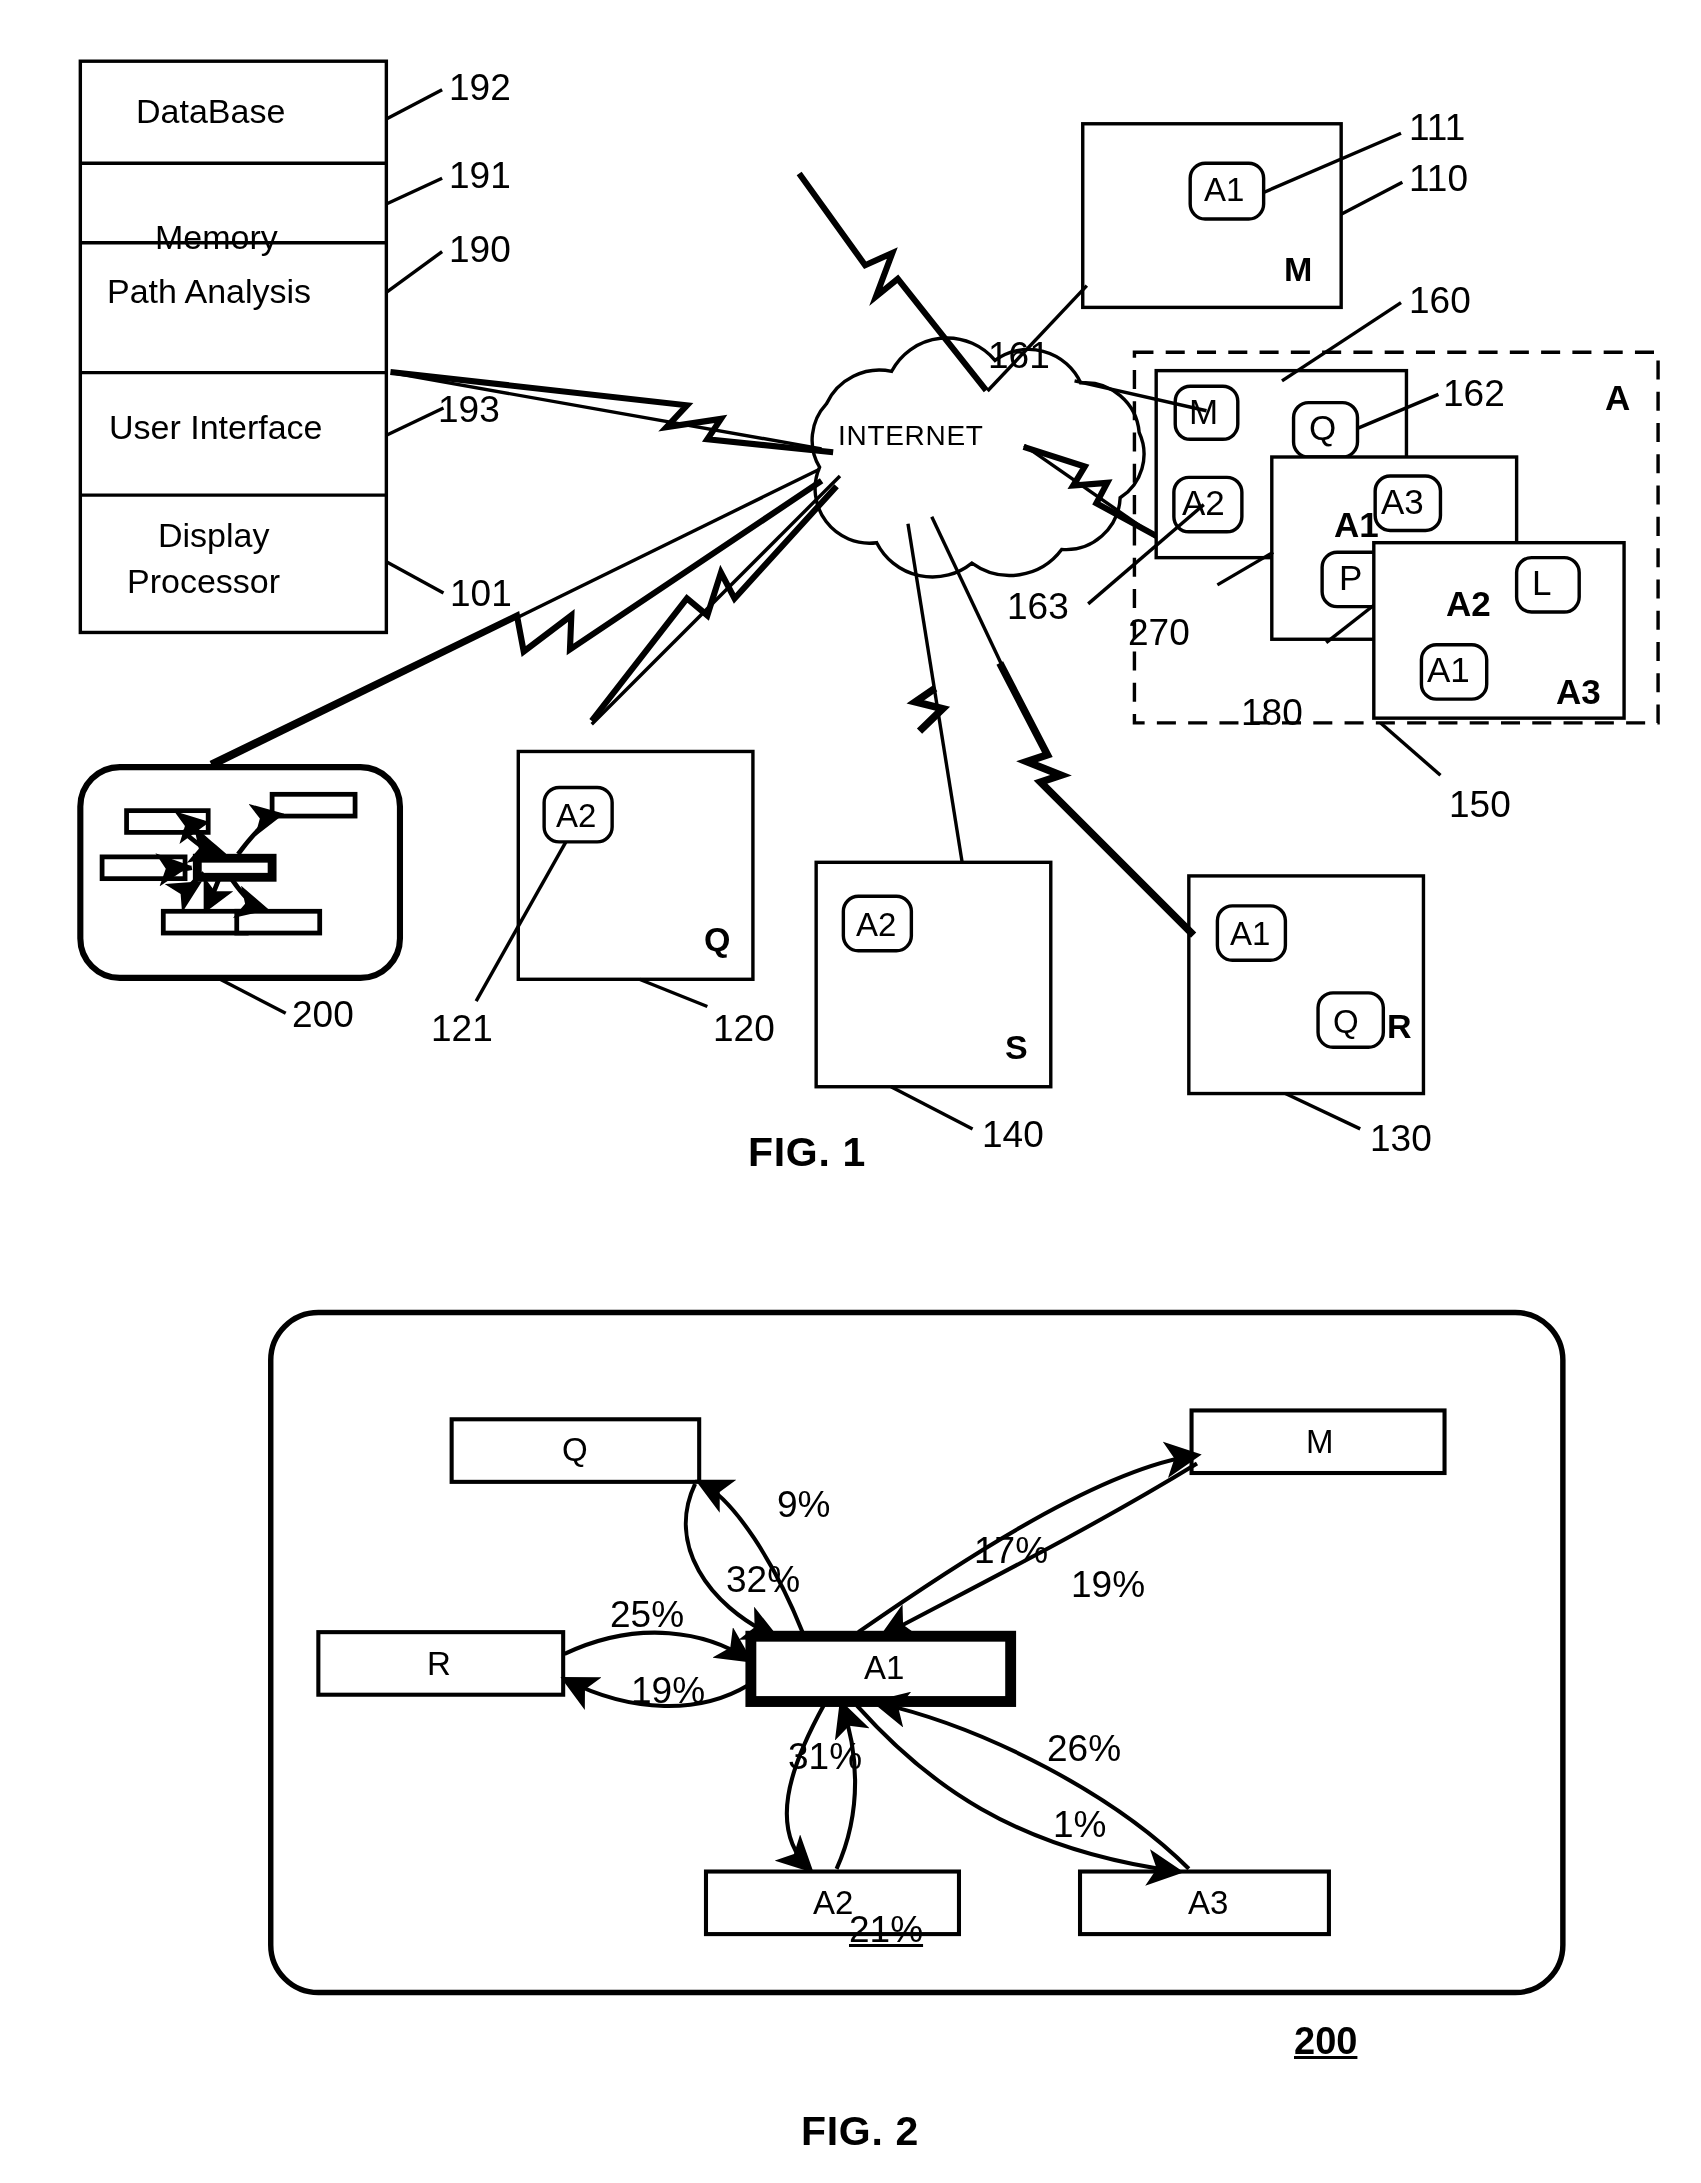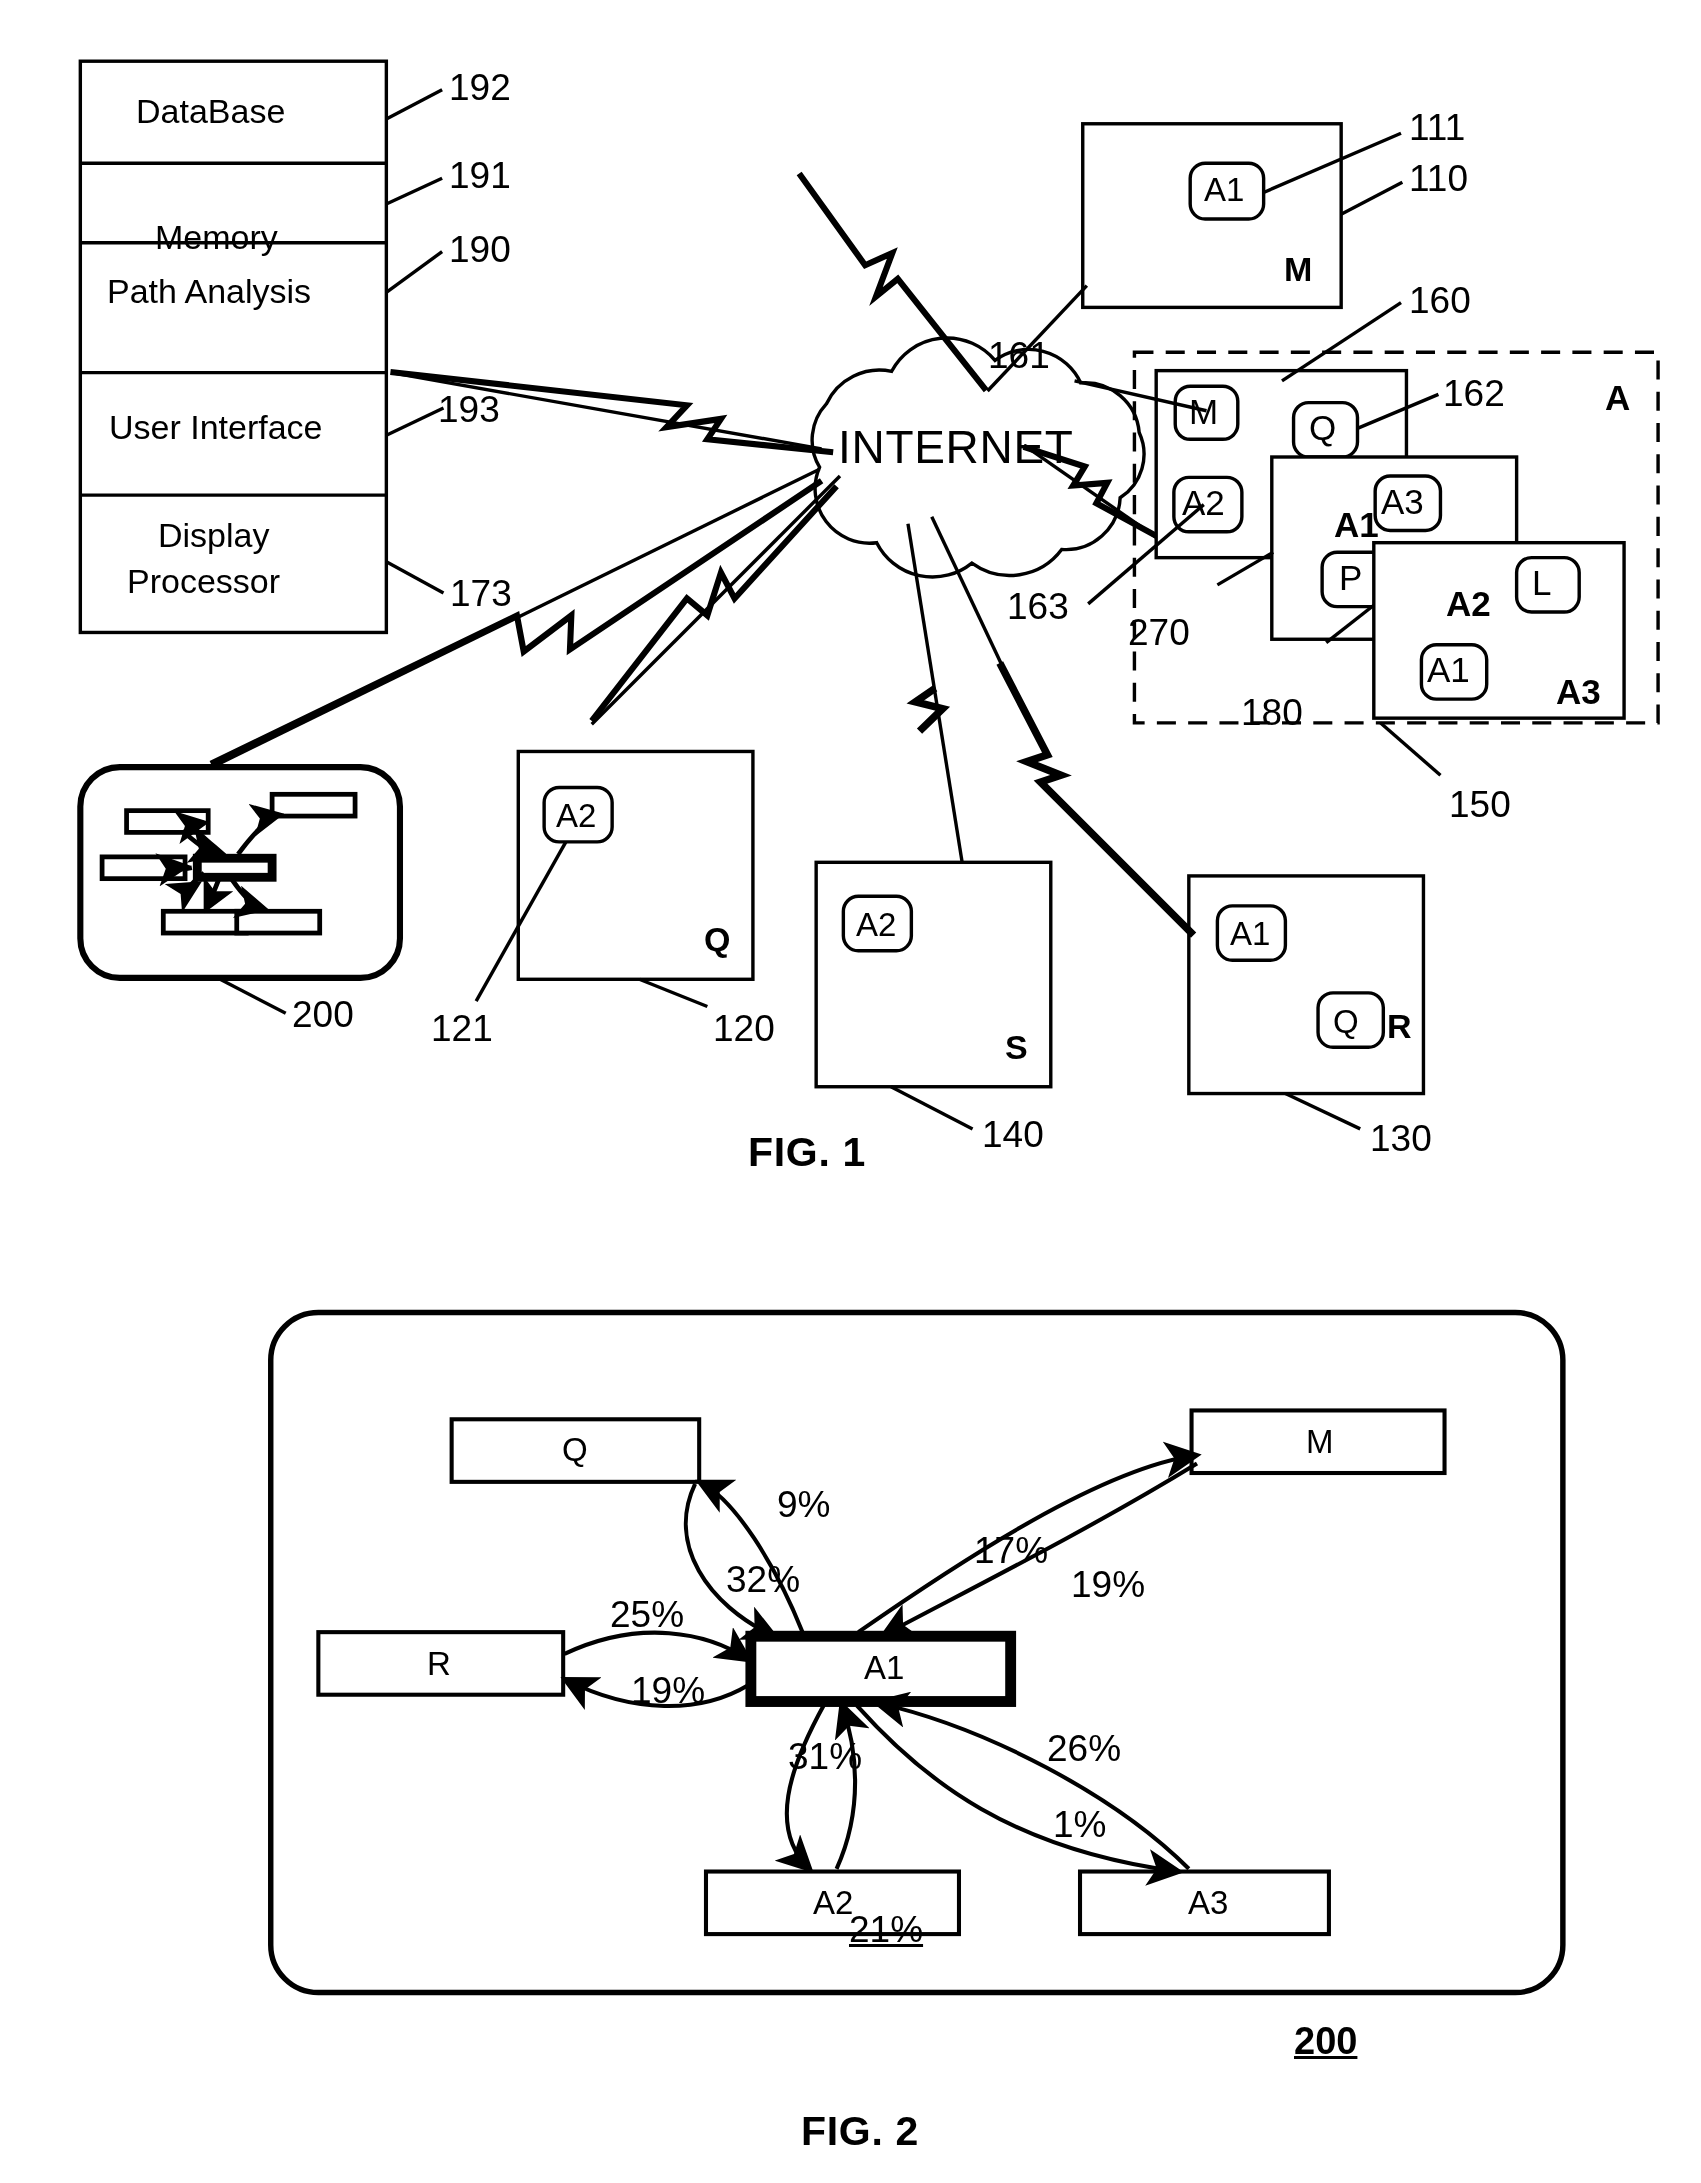--- a/index.html
+++ b/index.html
@@ -8,21 +8,21 @@
     font-family:"Liberation Sans", sans-serif;color:#000;
   }
   .fig{position:absolute;left:0;top:0;width:1423px;height:2183px;}
   svg{position:absolute;left:0;top:0;width:1701px;height:2183px;overflow:visible;}
 
   
   .lbl{position:absolute;white-space:nowrap;}
   .num{font-size:37px;letter-spacing:0px;}
   .boxtxt{font-size:34px;}
   .boxtxt-b{font-size:34px;font-weight:bold;}
-  .cloudtxt{font-size:46px;letter-spacing:0.7px;}
+  .cloudtxt{font-size:28px;letter-spacing:0.7px;}
   .nodetxt{font-size:33px;}
   .pct{font-size:37px;}
   .figcap{font-size:41px;font-weight:bold;letter-spacing:0.7px;}
   .reftag{font-size:38px;font-weight:bold;text-decoration:underline;}
   .tiletxt{font-size:35px;}
   .tiletxt-b{font-size:35px;font-weight:bold;}
 </style>
 </head>
 <body>
 
@@ -161,21 +161,21 @@
 <div class="lbl boxtxt" style="left:155px;top:180px;margin-top:38px;">Memory</div>
 <div class="lbl boxtxt" style="left:107px;top:272px;">Path Analysis</div>
 <div class="lbl boxtxt" style="left:109px;top:408px;">User Interface</div>
 <div class="lbl boxtxt" style="left:158px;top:516px;">Display</div>
 <div class="lbl boxtxt" style="left:127px;top:562px;">Processor</div>
 
 <div class="lbl num" style="left:449px;top:67px;">192</div>
 <div class="lbl num" style="left:449px;top:155px;">191</div>
 <div class="lbl num" style="left:449px;top:229px;">190</div>
 <div class="lbl num" style="left:438px;top:389px;">193</div>
-<div class="lbl num" style="left:450px;top:573px;">173</div>
+<div class="lbl num" style="left:450px;top:573px;">101</div>
 
 <div class="lbl cloudtxt" style="left:838px;top:420px;">INTERNET</div>
 
 <div class="lbl nodetxt" style="left:1204px;top:171px;">A1</div>
 <div class="lbl boxtxt-b" style="left:1284px;top:250px;">M</div>
 <div class="lbl num" style="left:1409px;top:107px;">111</div>
 <div class="lbl num" style="left:1409px;top:158px;">110</div>
 
 <div class="lbl num" style="left:1409px;top:280px;">160</div>
 <div class="lbl num" style="left:988px;top:335px;">161</div>

